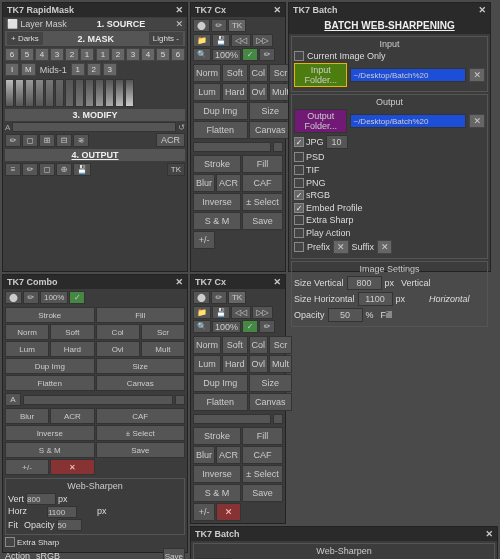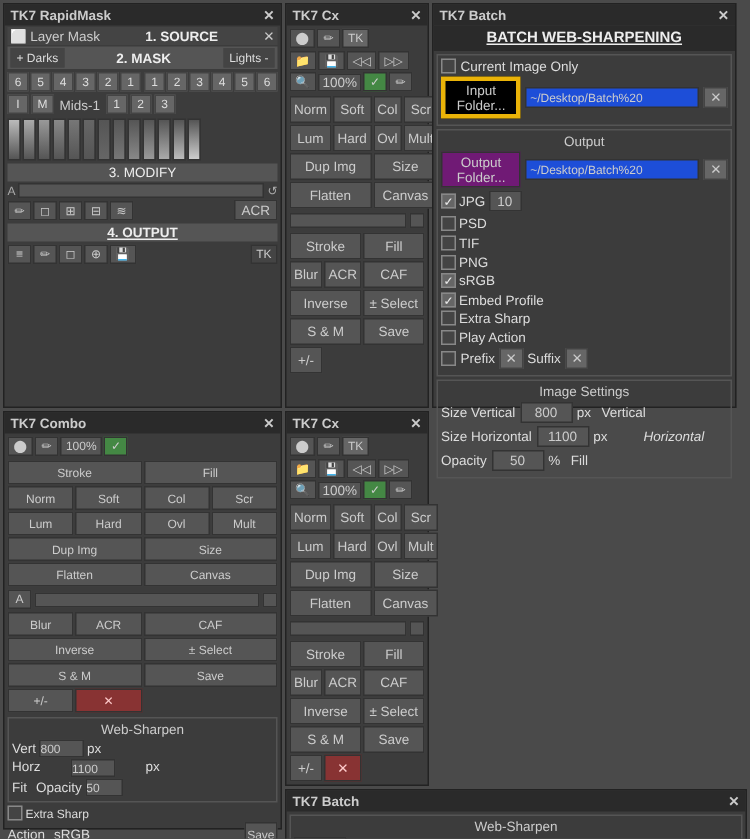--- a/index.html
+++ b/index.html
@@ -336,21 +336,21 @@
       <div style="background:linear-gradient(to bottom,#555,#777);width:9px;height:28px;border:1px solid #333;"></div>
       <div style="background:linear-gradient(to bottom,#555,#888);width:9px;height:28px;border:1px solid #333;"></div>
       <div style="background:linear-gradient(to bottom,#555,#999);width:9px;height:28px;border:1px solid #333;"></div>
       <div style="background:linear-gradient(to bottom,#555,#aaa);width:9px;height:28px;border:1px solid #333;"></div>
       <div style="background:linear-gradient(to bottom,#555,#bbb);width:9px;height:28px;border:1px solid #333;"></div>
       <div style="background:linear-gradient(to bottom,#555,#ccc);width:9px;height:28px;border:1px solid #333;"></div>
     </div>
   </div>
 
   <div style="display:flex;align-items:center;background:#555;margin:2px 2px 1px 2px;padding:1px 4px;">
-    <span style="font-size:9px;font-weight:normal;color:#eee;flex:1;text-align:center;">3. MODIFY</span>
+    <span style="font-size:9px;font-weight:bold;color:#eee;flex:1;text-align:center;">3. MODIFY</span>
   </div>
 
   <div style="display:flex;align-items:center;gap:2px;padding:0 2px 1px 2px;">
     <span style="font-size:8px;color:#aaa;">A</span>
     <div style="flex:1;height:10px;background:#555;border:1px solid #333;"></div>
     <span style="font-size:8px;color:#aaa;">↺</span>
   </div>
 
   <div style="display:flex;gap:1px;padding:0 2px 1px 2px;align-items:center;">
     <button class="icon-btn">✏</button>
@@ -439,26 +439,27 @@
 
 <div class="panel batch-panel">
   <div class="panel-title">
     <span>TK7 Batch</span>
     <span>✕</span>
   </div>
 
   <div class="batch-title">BATCH WEB-SHARPENING</div>
 
   <div class="batch-section">
+    <div class="batch-section-title">Input</div>
     <div class="batch-row">
       <span class="batch-checkbox"></span>
       <span>Current Image Only</span>
     </div>
     <div class="batch-row">
-      <button style="background:#000000;border:3px solid #eab308;color:#ccc;font-size:9px;padding:1px 3px;cursor:pointer;">Input Folder...</button>
+      <button style="background:#4d7c0f;border:1px solid #eab308;color:#ccc;font-size:9px;padding:1px 3px;cursor:pointer;">Input Folder...</button>
       <input class="path-input" style="flex: 1 1 0%; font-size: 8px;" value="~/Desktop/Batch%20">
       <button class="x-btn">✕</button>
     </div>
   </div>
 
   <div class="batch-section">
     <div class="batch-section-title">Output</div>
     <div class="batch-row">
       <button style="background:#701a75;border:1px solid #333;color:#ccc;font-size:9px;padding:1px 3px;cursor:pointer;">Output Folder...</button>
       <input class="path-input" style="flex: 1 1 0%; font-size: 8px;" value="~/Desktop/Batch%20">

